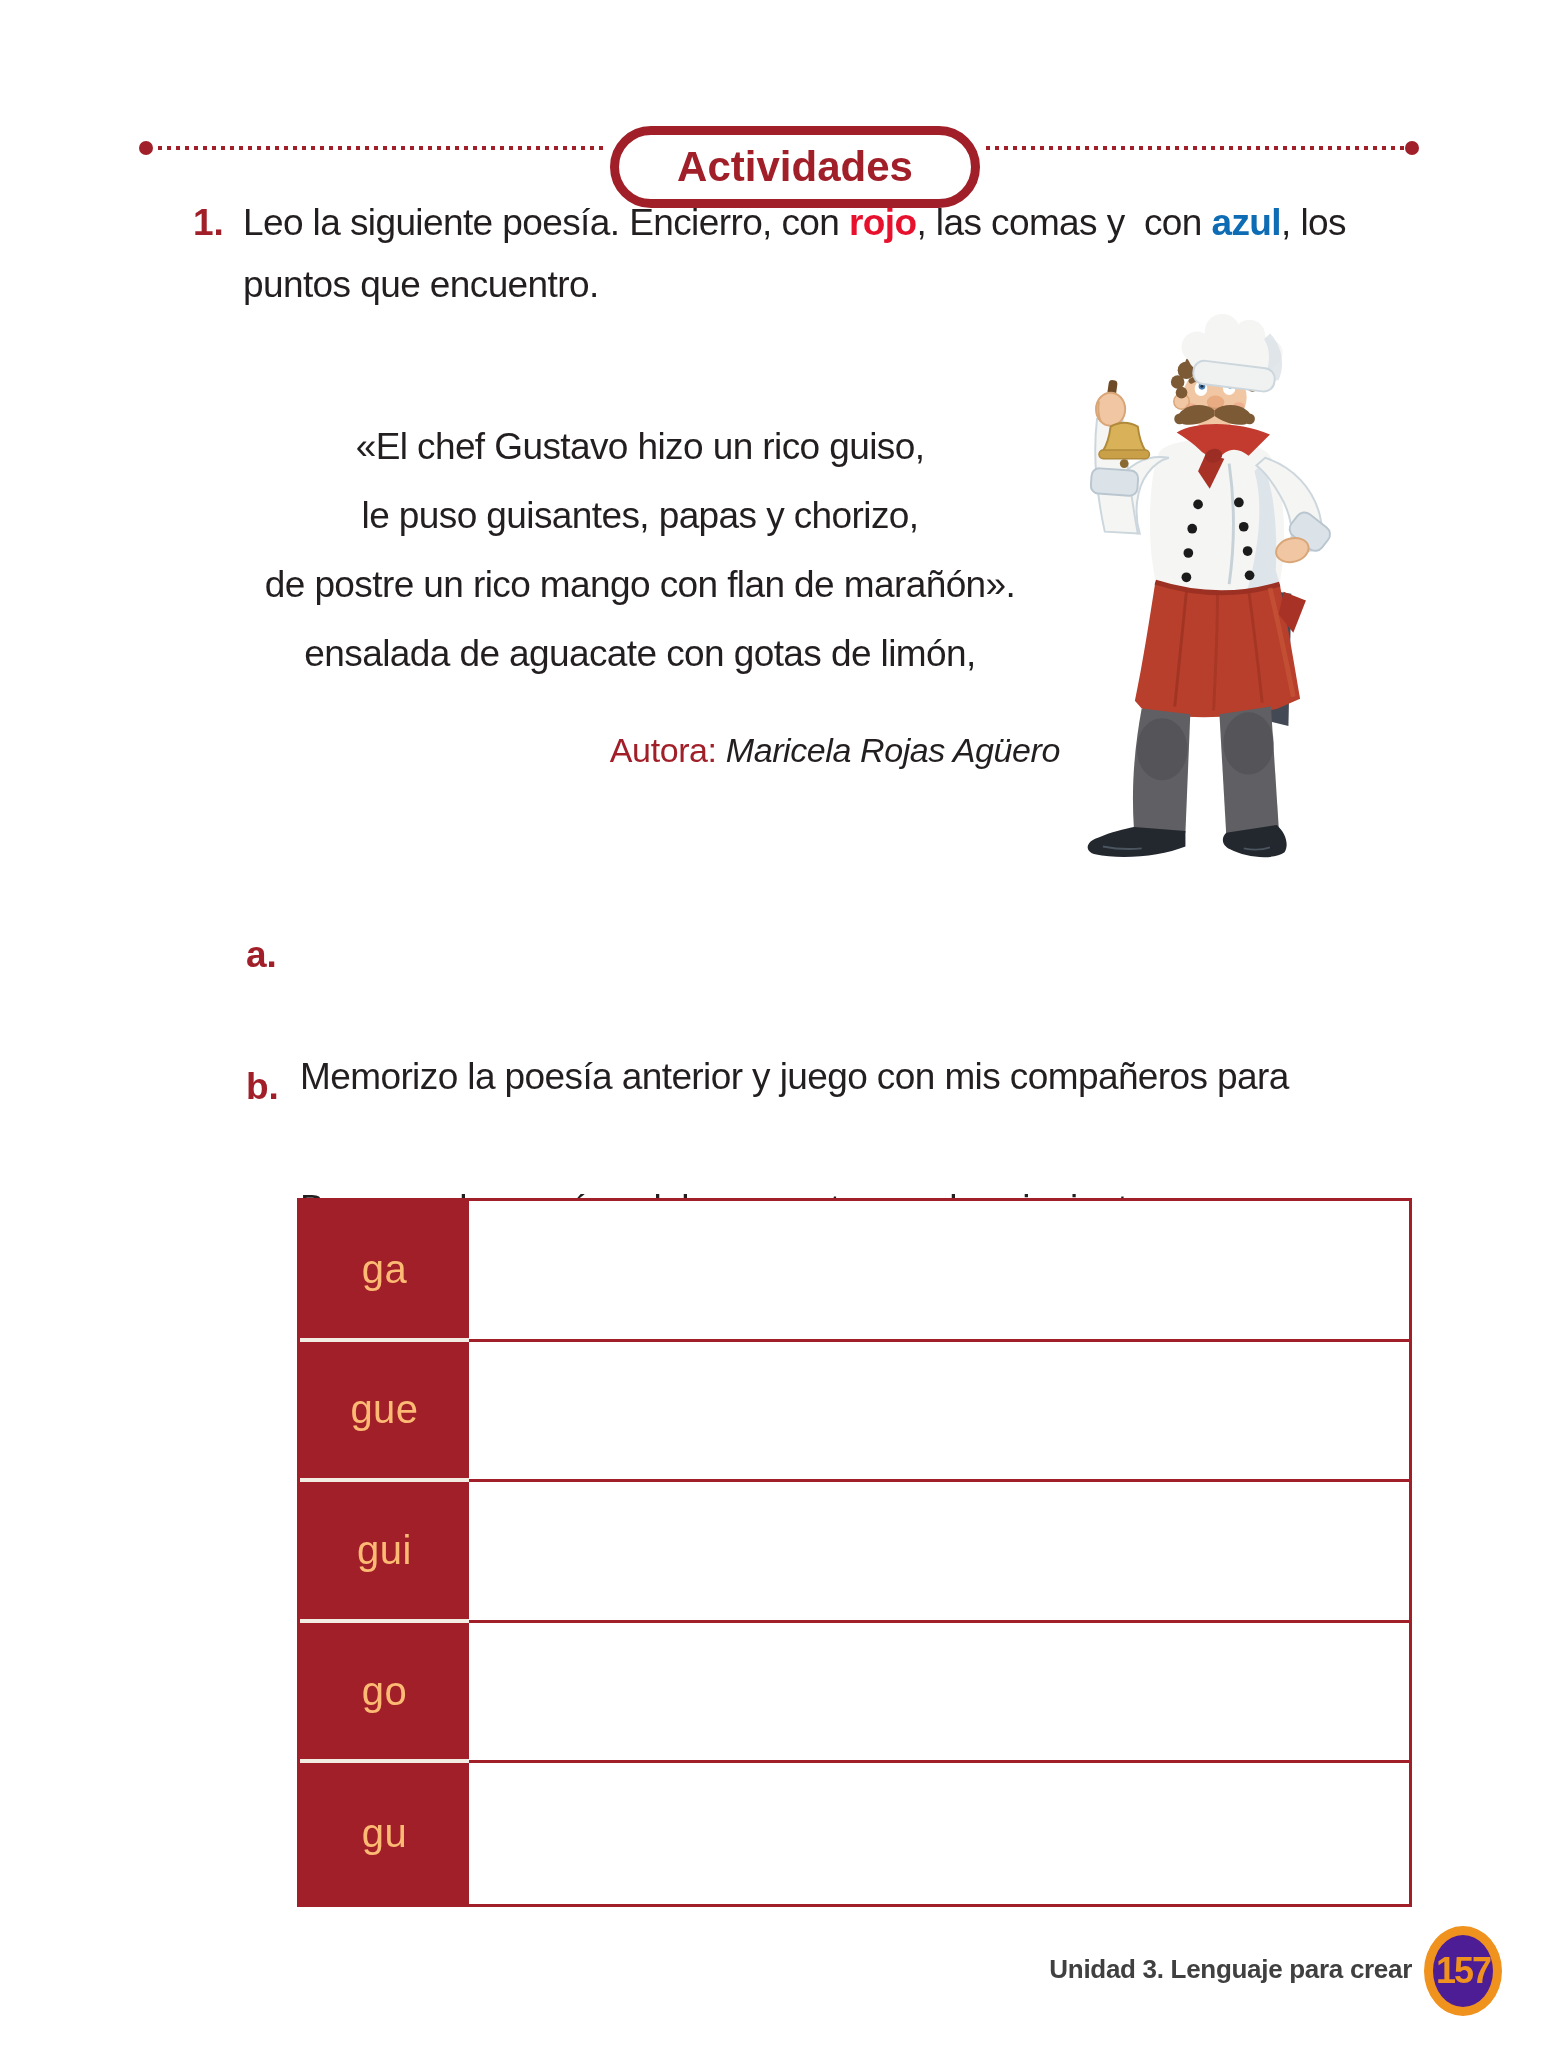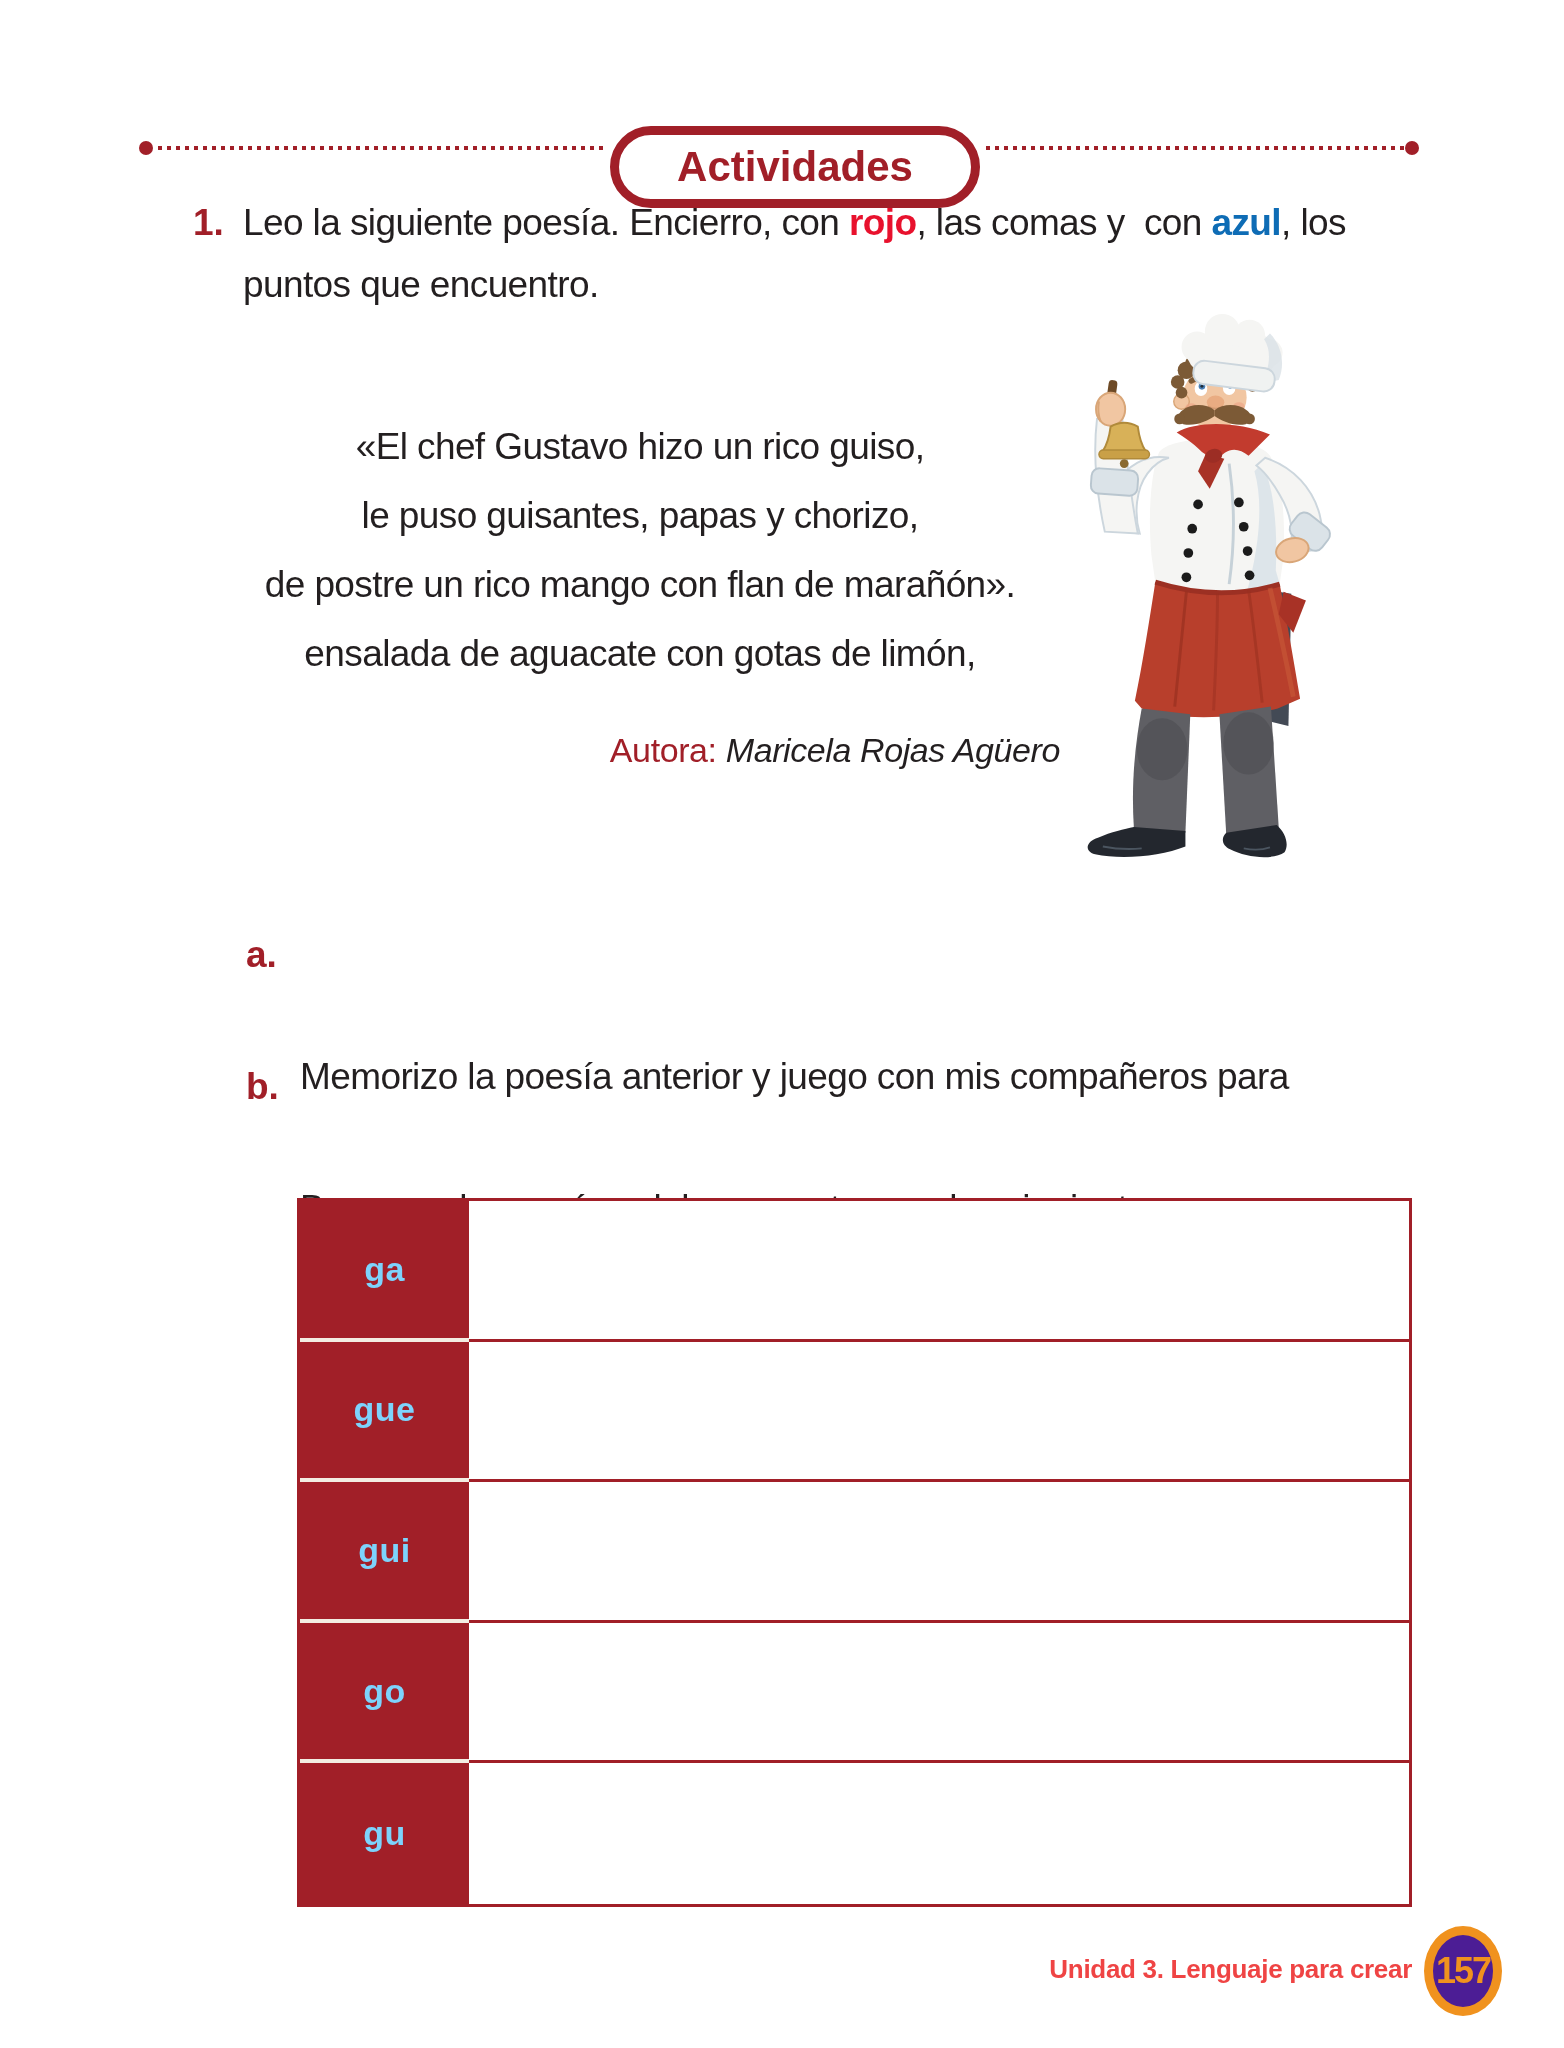--- a/index.html
+++ b/index.html
@@ -27,30 +27,30 @@
         font-size:34px;letter-spacing:-0.4px;white-space:pre;}
   .autora .lbl{color:#a11f28;}
   .autora .nm{font-style:italic;color:#231f20;}
 
   .subitem{position:absolute;font-size:37px;line-height:57px;letter-spacing:-0.6px;white-space:pre;}
 
   
   .gtable{position:absolute;left:297px;top:1198px;width:1115px;height:709px;
     border:3px solid #a11f28;box-sizing:border-box;display:flex;flex-direction:column;}
   .grow{flex:1;display:flex;min-height:0;}
-  .glabel{width:169px;background:#a11f28;color:#7dd3fc;font-weight:bold;font-size:34px;
+  .glabel{width:169px;background:#a11f28;color:#fdba74;font-weight:normal;font-size:40px;
     letter-spacing:0.5px;display:flex;align-items:center;justify-content:center;
     border-bottom:4px solid #f3ece2;box-sizing:border-box;}
   .grow:last-child .glabel{border-bottom:none;}
   .gcell{flex:1;background:#ffffff;border-bottom:3px solid #a11f28;box-sizing:border-box;}
   .grow:last-child .gcell{border-bottom:none;}
 
   
   .footer-text{position:absolute;left:900px;top:1954px;width:512px;text-align:right;
-    color:#ef4444;font-weight:bold;font-size:26px;letter-spacing:-0.3px;white-space:pre;}
+    color:#404040;font-weight:bold;font-size:26px;letter-spacing:-0.3px;white-space:pre;}
   .page-circle{position:absolute;left:1424px;top:1926px;width:78px;height:90px;
     border:9px solid #f0921e;border-radius:50%;box-sizing:border-box;
     display:flex;align-items:center;justify-content:center;background:#4c1d95;}
   .page-circle span{color:#f0921e;font-weight:bold;font-size:36px;letter-spacing:-2px;}
 
   .chef{position:absolute;left:1060px;top:312px;width:280px;height:550px;}
 </style>
 </head>
 <body>
 

